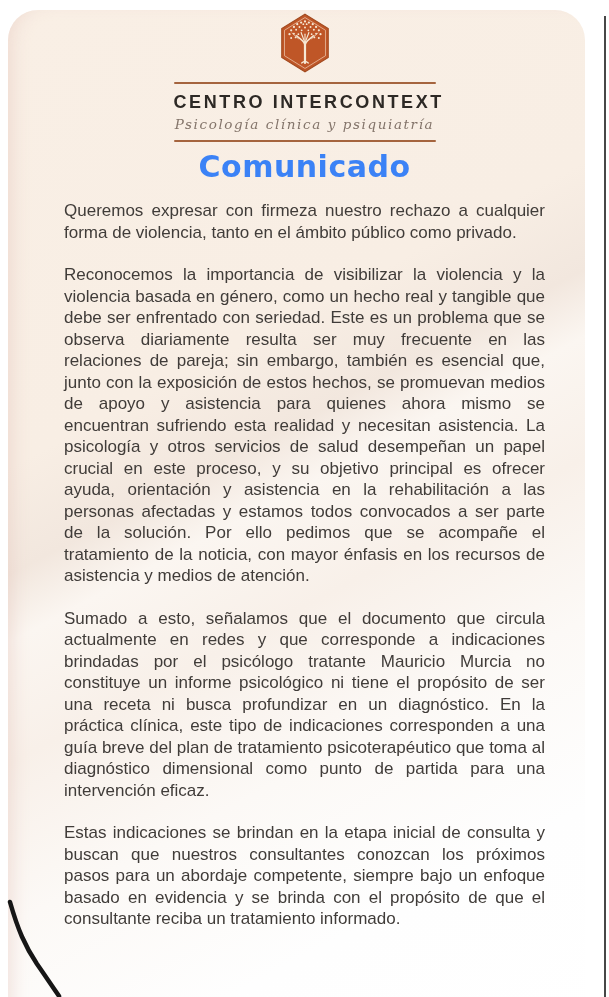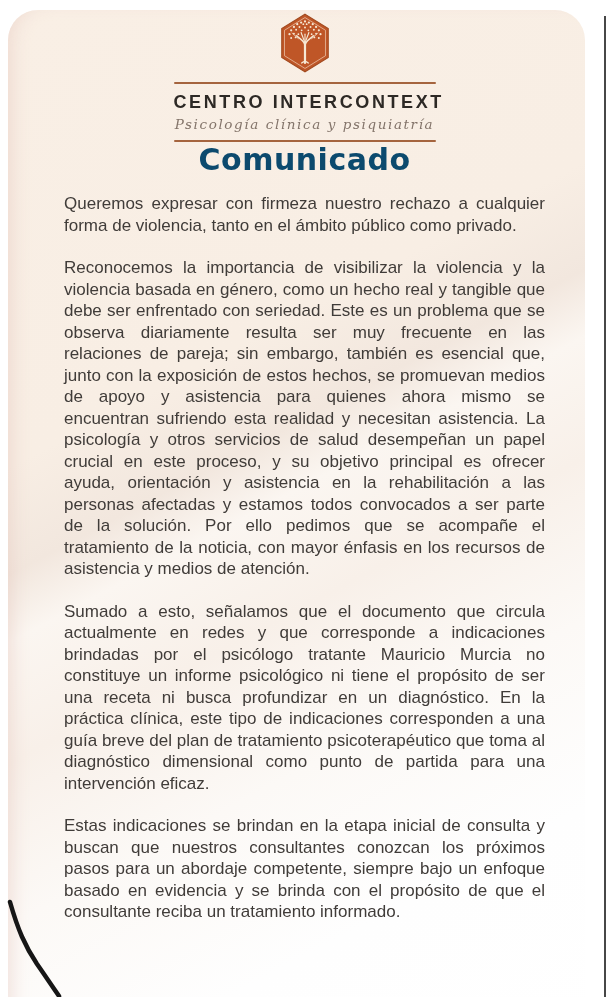--- a/index.html
+++ b/index.html
@@ -59,26 +59,26 @@
     font-family:"DejaVu Serif", serif;
     font-style:italic;
     font-size:13.5px;
     letter-spacing:1.6px;
     color:#83746a;
     margin:0 0 8px;
     white-space:nowrap;
   }
 
   .doc-title {
-    margin-top:0;
+    margin-top:7px;
     font-family:"DejaVu Sans", sans-serif;
     font-size:30px;
     font-weight:bold;
     letter-spacing:0.5px;
-    color:#0c4a6e;
+    color:#3b82f6;
   }
 
   .body-text {
     width:481px;
     margin:16px auto 0;
     text-align:justify;
     font-size:17px;
     line-height:21.5px;
     color:#403c39;
   }

